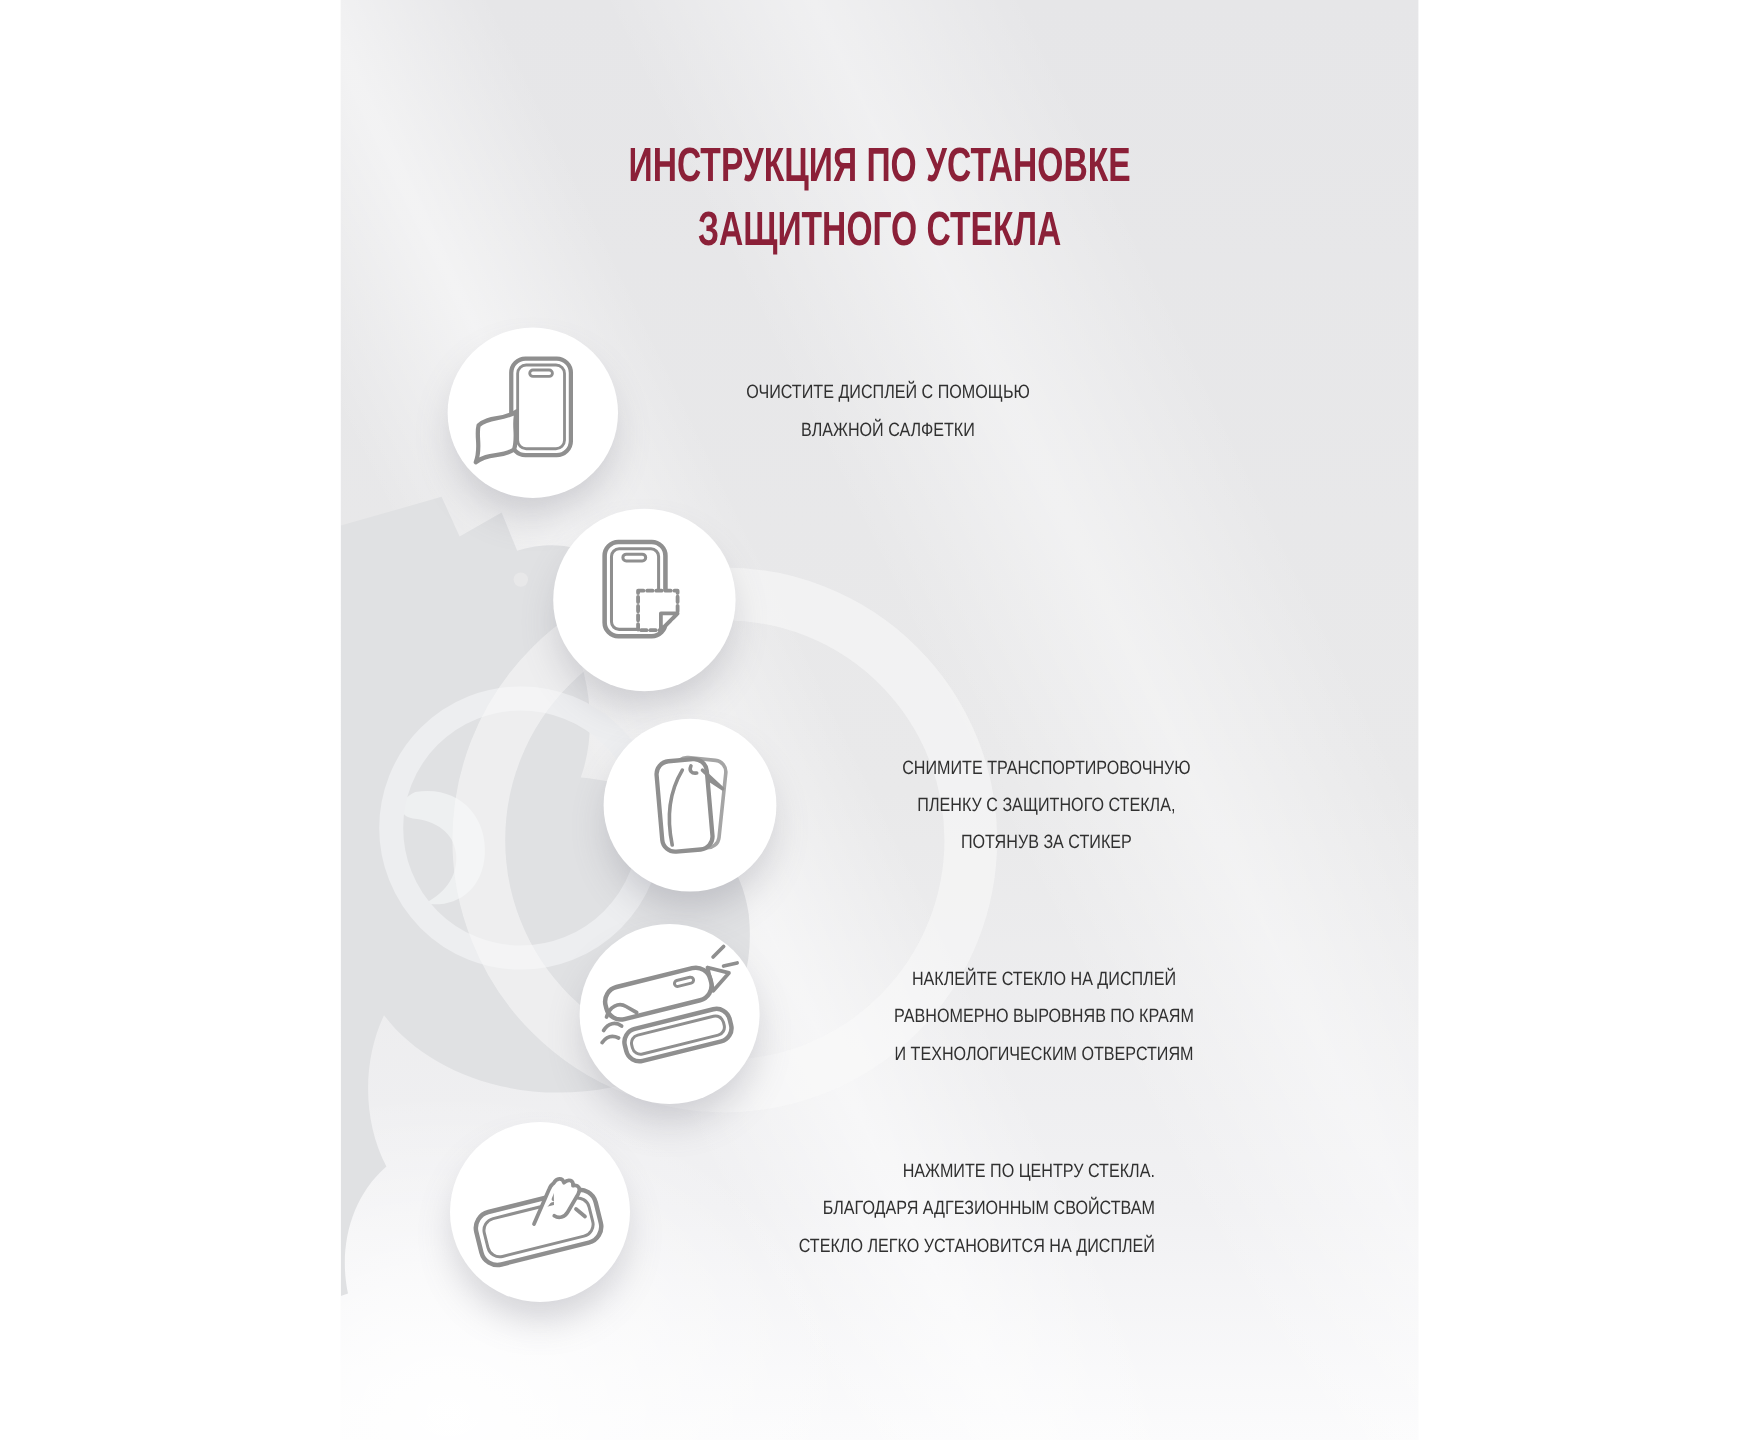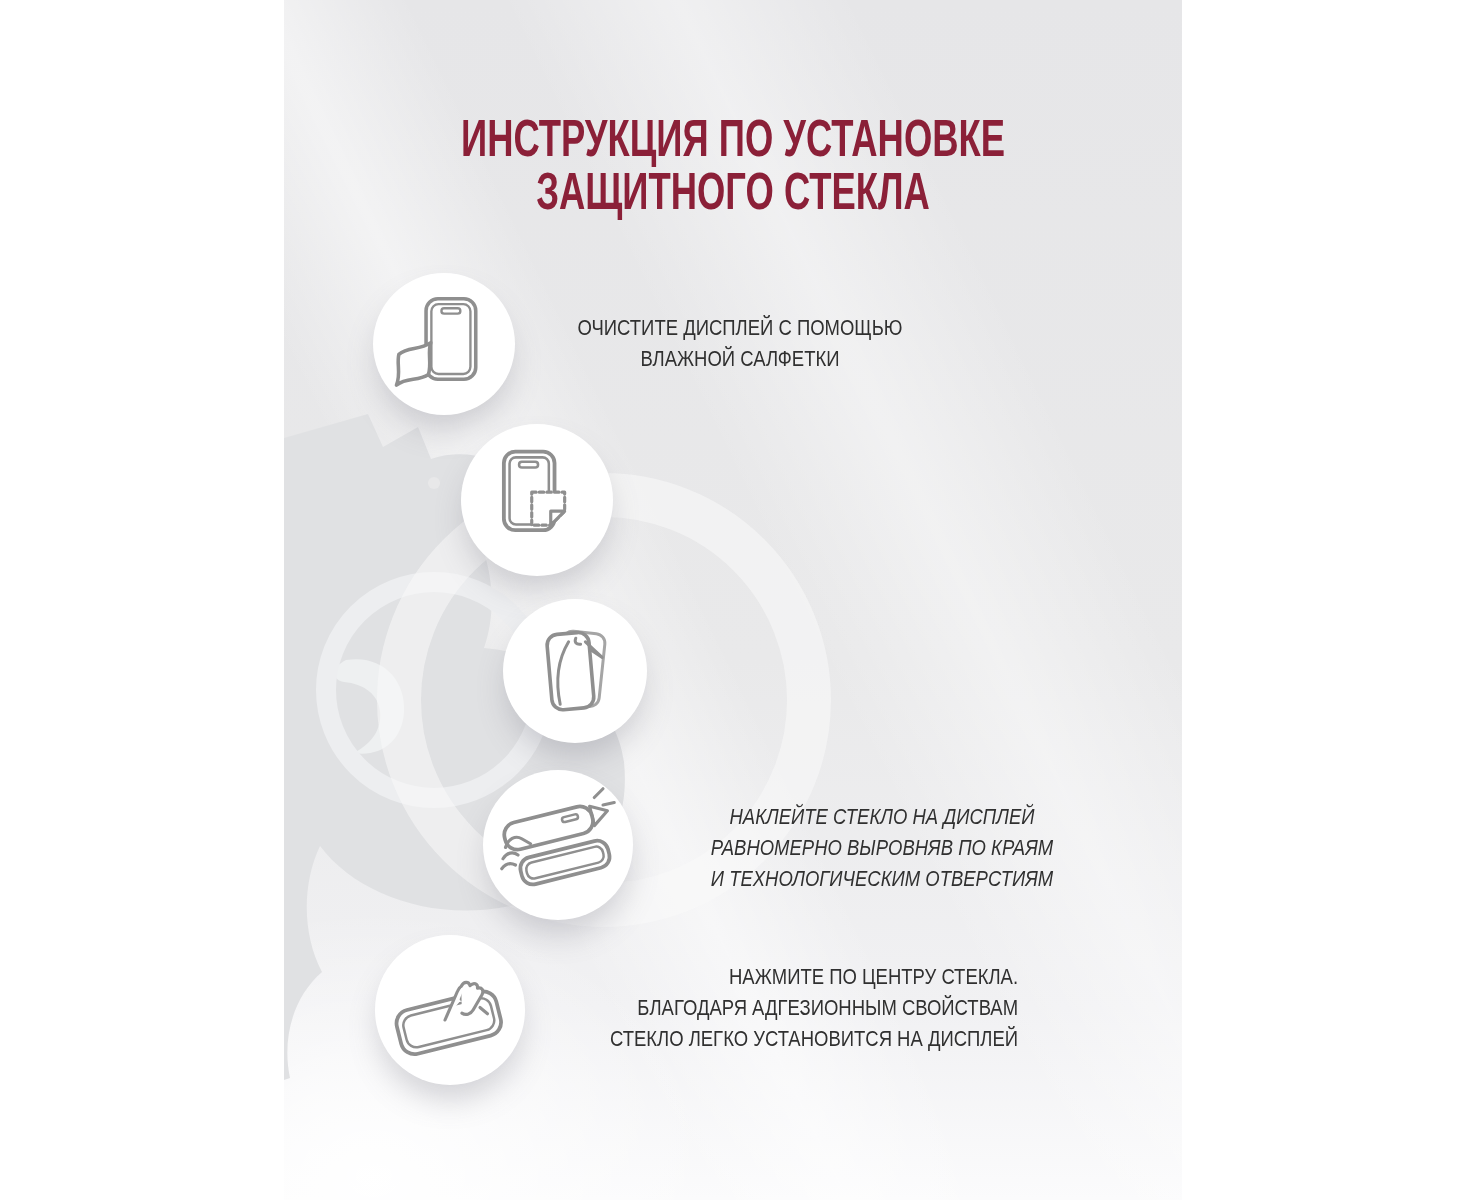--- a/index.html
+++ b/index.html
@@ -37,21 +37,21 @@
     pointer-events: none;
   }
   .title {
     position: absolute;
     left: 449px;
     top: 112px;
     transform: translateX(-50%);
     margin: 0;
     text-align: center;
     color: #8b2038;
-    font-size: 52px;
+    font-size: 40px;
     line-height: 53px;
     font-weight: 700;
     white-space: nowrap;
   }
   .title .line {
     display: block;
     transform: scaleX(0.70);
     transform-origin: 50% 50%;
   }
   .icon-circle {
@@ -65,21 +65,21 @@
   }
   .icon-circle svg {
     width: 80%;
     height: 80%;
   }
   .step-text {
     position: absolute;
     transform: translateX(-50%);
     text-align: center;
     color: #303030;
-    font-size: 22px;
+    font-size: 16px;
     line-height: 31px;
     font-weight: 400;
     white-space: nowrap;
   }
   .step-text .line {
     display: block;
     transform: scaleX(0.84);
     transform-origin: 50% 50%;
   }
   .ic {
@@ -149,38 +149,43 @@
 
     <div class="icon-circle" style="left:219px; top:599px; width:144px; height:144px;">
       <svg viewBox="0 0 96 96" aria-hidden="true">
         <rect class="ic ic-mid ic-lite" x="36" y="16" width="35" height="61" rx="8" transform="rotate(6 53 46)"></rect>
         <rect class="ic ic-fill" x="27" y="17" width="35" height="63" rx="9" transform="rotate(-5 44 48)"></rect>
         <path class="ic ic-mid" d="M36,76 C32,57 34,39 43,24"></path>
         <path class="ic ic-mid" d="M49,21 c-1.5,3.5 0.5,5.5 4,5"></path>
         <path class="ic ic-mid" d="M57,24 L71,37 L62,31"></path>
       </svg>
     </div>
+    <div class="step-text" style="left:588px; top:625px;">
+      <span class="line">СНИМИТЕ ТРАНСПОРТИРОВОЧНУЮ</span>
+      <span class="line">ПЛЕНКУ С ЗАЩИТНОГО СТЕКЛА,</span>
+      <span class="line">ПОТЯНУВ ЗА СТИКЕР</span>
+    </div>
 
     <div class="icon-circle" style="left:199px; top:770px; width:150px; height:150px;">
       <svg viewBox="0 0 96 96" aria-hidden="true">
         <g transform="rotate(-14 48 48)">
           <rect class="ic" x="14" y="52" width="72" height="22" rx="9"></rect>
           <rect class="ic ic-thin" x="18.5" y="56.5" width="63" height="13" rx="5.5"></rect>
           <path class="ic ic-mid ic-fill" d="M80,24 L93,31 L80,40 Z"></path>
           <rect class="ic ic-fill" x="8" y="22" width="72" height="22" rx="10"></rect>
           <rect class="ic ic-thin" x="56" y="27.5" width="13" height="4" rx="2"></rect>
         </g>
         <path class="ic ic-mid" d="M6,50 c2,-7 8,-10 13,-7 l7,4"></path>
         <path class="ic ic-mid" d="M4,59 c3,-5 8,-6 12,-3"></path>
         <path class="ic ic-mid" d="M3,67 c3,-4 7,-5 11,-3"></path>
         <path class="ic ic-mid" d="M77,10 l7,-7"></path>
         <path class="ic ic-mid" d="M84,16 l9,-2"></path>
       </svg>
     </div>
-    <div class="step-text" style="left:598px; top:801px;font-style:italic;">
+    <div class="step-text" style="left:586px; top:801px;">
       <span class="line">НАКЛЕЙТЕ СТЕКЛО НА ДИСПЛЕЙ</span>
       <span class="line">РАВНОМЕРНО ВЫРОВНЯВ ПО КРАЯМ</span>
       <span class="line">И ТЕХНОЛОГИЧЕСКИМ ОТВЕРСТИЯМ</span>
     </div>
 
     <div class="icon-circle" style="left:91px; top:935px; width:150px; height:150px;">
       <svg viewBox="0 0 96 96" aria-hidden="true">
         <g transform="rotate(-14 48 58)">
           <rect class="ic" x="6" y="40" width="82" height="36" rx="11"></rect>
           <rect class="ic ic-thin" x="11" y="45" width="72" height="26" rx="8"></rect>

